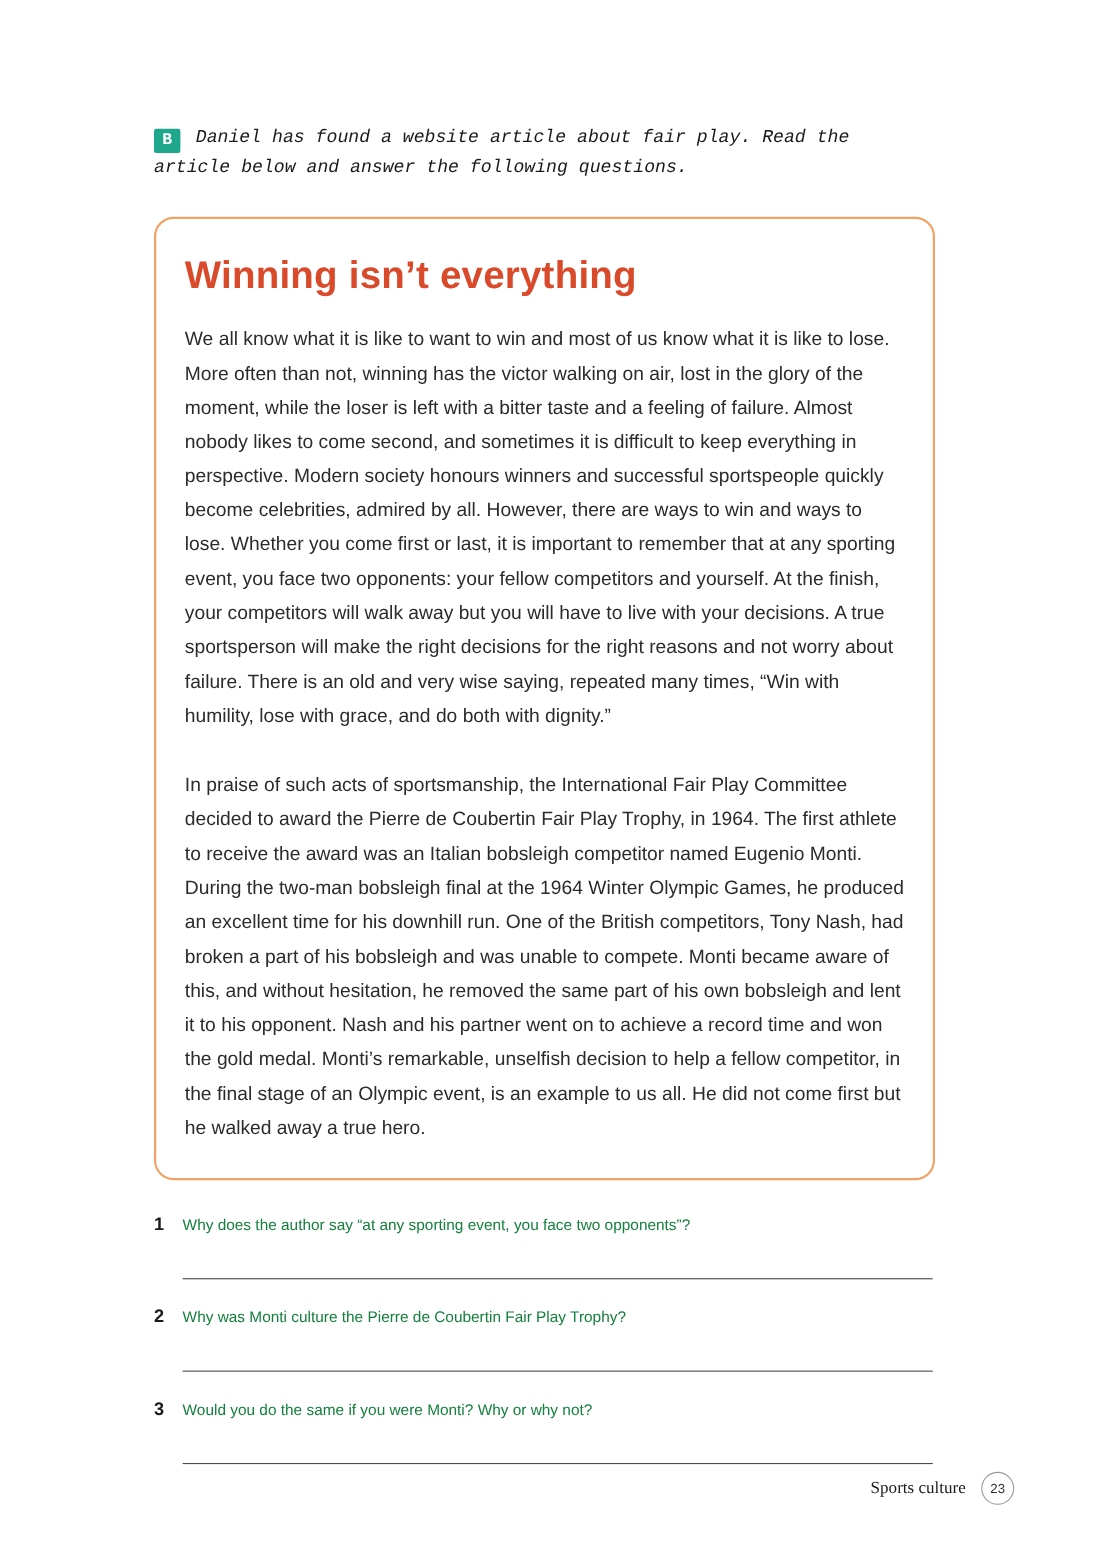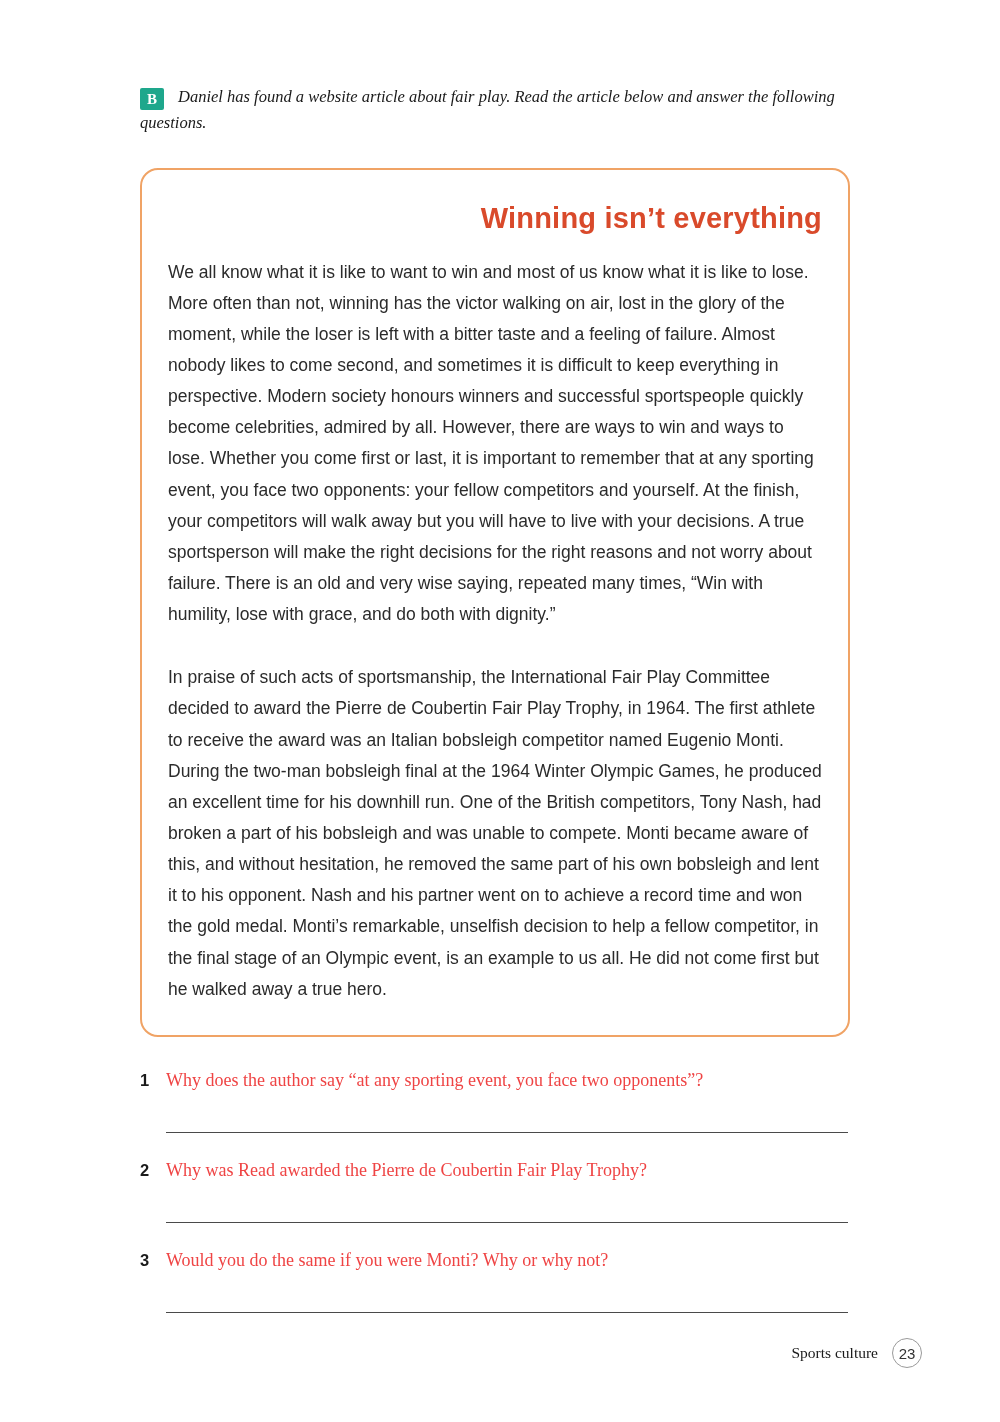--- a/index.html
+++ b/index.html
@@ -19,22 +19,22 @@
 
   .content {
     position: absolute;
     left: 140px;
     top: 0;
     width: 710px;
   }
 
   
   .instruction {
-    margin-top: 84px;
-    font-family: Liberation Serif, serif;
+    margin-top: 112px;
+    font-family: Liberation Mono, monospace;
     font-style: italic;
     font-size: 16.5px;
     line-height: 1.55;
     color: #1a1a1a;
   }
 
   .badge-b {
     display: inline-block;
     font-style: normal;
     font-weight: bold;
@@ -53,24 +53,24 @@
   
   .article-box {
     margin-top: 32px;
     border: 2px solid #f0a365;
     border-radius: 18px;
     padding: 26px 26px 30px 26px;
     background: #ffffff;
   }
 
   .article-title {
-    text-align: right;
+    text-align: left;
     font-family: "Liberation Sans", sans-serif;
     font-weight: bold;
-    font-size: 29px;
+    font-size: 35px;
     color: #d94a2b;
     margin-top: 6px;
     margin-bottom: 22px;
     letter-spacing: 0.2px;
   }
 
   .article-body p {
     font-family: Liberation Sans, sans-serif;
     font-size: 17.5px;
     line-height: 1.78;
@@ -97,23 +97,23 @@
   .q-num {
     font-family: "Liberation Sans", sans-serif;
     font-weight: bold;
     font-size: 16.5px;
     color: #1a1a1a;
     width: 26px;
     flex-shrink: 0;
   }
 
   .q-text {
-    font-family: Liberation Serif, serif;
-    font-size: 18px;
-    color: #ef4444;
+    font-family: Liberation Sans, sans-serif;
+    font-size: 14px;
+    color: #15803d;
     line-height: 1.5;
   }
 
   .answer-line {
     margin-left: 26px;
     margin-top: 38px;
     border-bottom: 1px solid #4a4a4a;
     height: 1px;
     width: 682px;
   }
@@ -136,21 +136,21 @@
 
   .page-circle {
     width: 30px;
     height: 30px;
     border: 1px solid #9a9a9a;
     border-radius: 50%;
     display: flex;
     align-items: center;
     justify-content: center;
     font-family: "Liberation Sans", sans-serif;
-    font-size: 15px;
+    font-size: 12px;
     color: #333333;
   }
 </style>
 </head>
 <body>
 
 <div class="content">
 
   <div class="instruction">
     <span class="badge-b">B</span><span>Daniel has found a website article about fair play. Read the article below and answer the following questions.</span>
@@ -167,21 +167,21 @@
   <div class="questions">
 
     <div class="question">
       <span class="q-num">1</span>
       <span class="q-text">Why does the author say “at any sporting event, you face two opponents”?</span>
     </div>
     <div class="answer-line"></div>
 
     <div class="question">
       <span class="q-num">2</span>
-      <span class="q-text">Why was Read awarded the Pierre de Coubertin Fair Play Trophy?</span>
+      <span class="q-text">Why was Monti culture the Pierre de Coubertin Fair Play Trophy?</span>
     </div>
     <div class="answer-line"></div>
 
     <div class="question">
       <span class="q-num">3</span>
       <span class="q-text">Would you do the same if you were Monti? Why or why not?</span>
     </div>
     <div class="answer-line"></div>
 
   </div>

